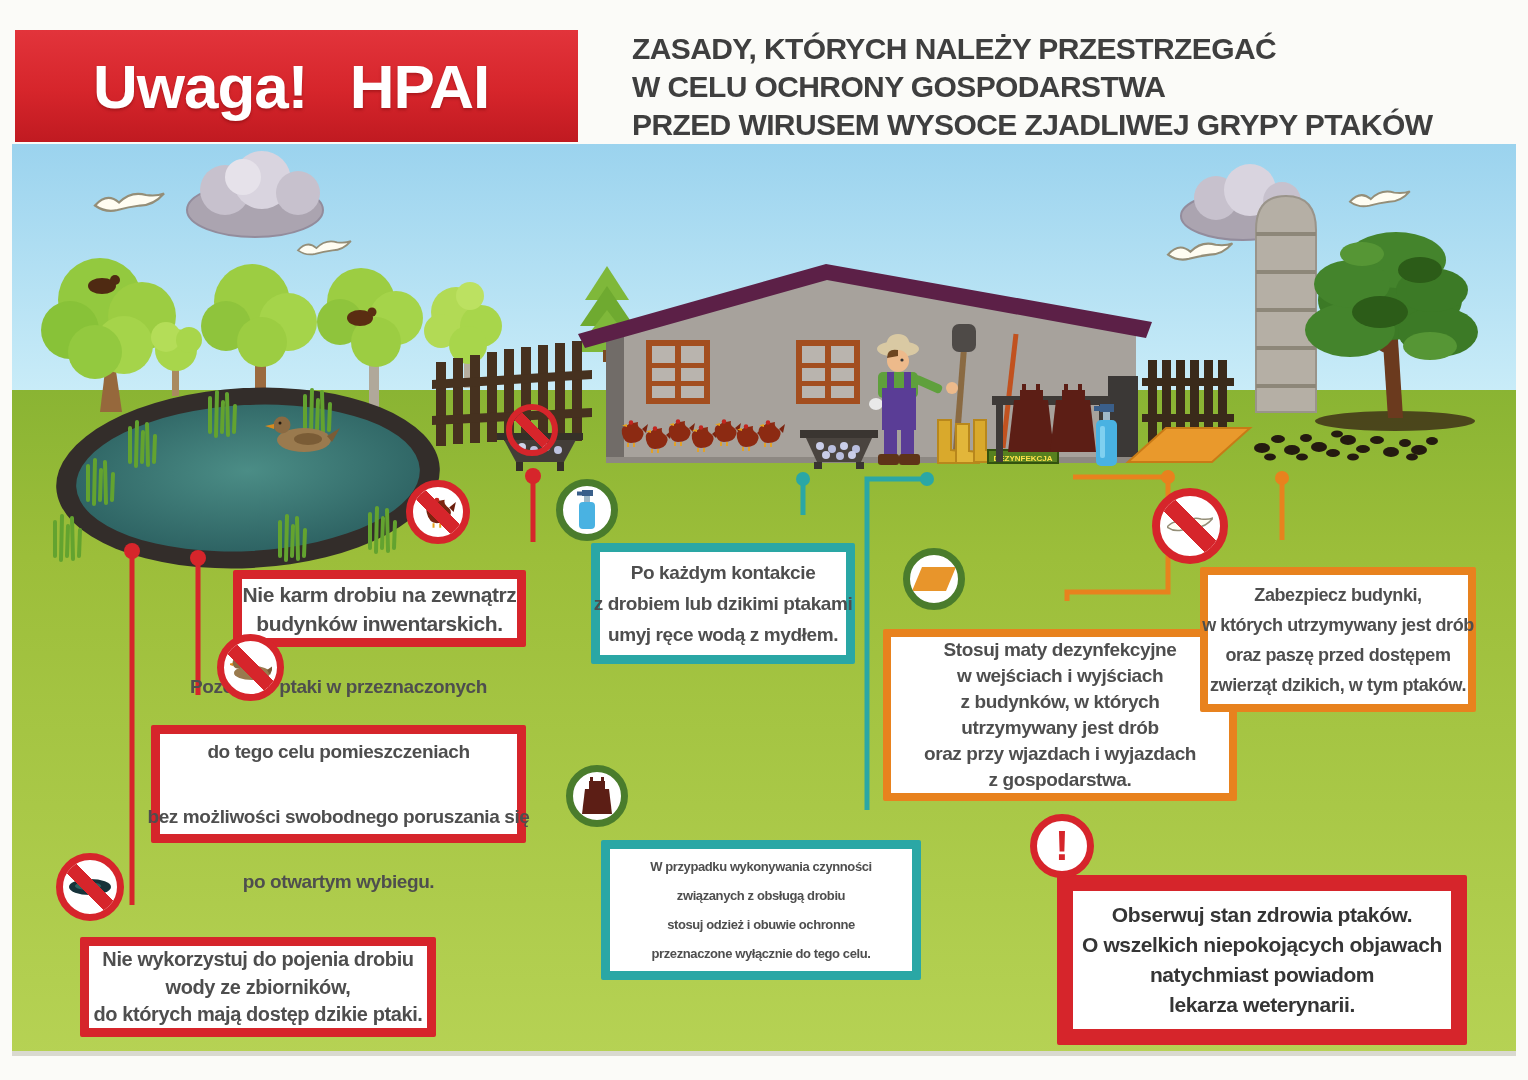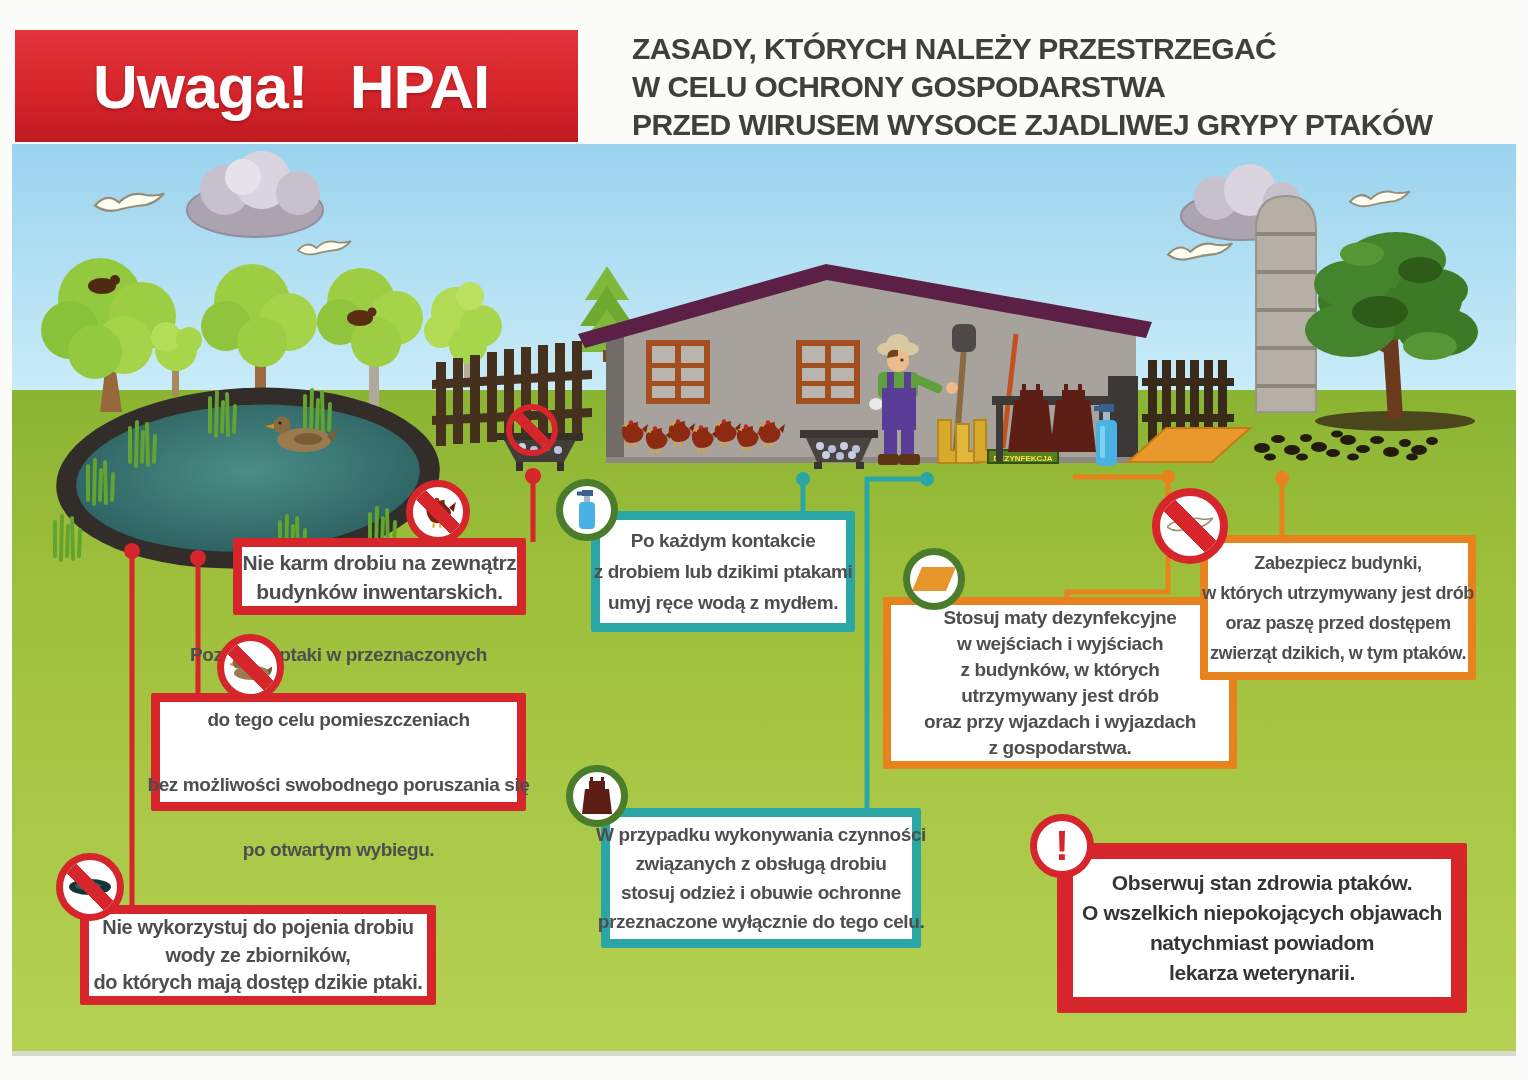--- a/index.html
+++ b/index.html
@@ -13,29 +13,29 @@
   .badge{position:absolute;left:15px;top:30px;width:563px;height:112px;
          background:linear-gradient(180deg,#e2343b 0%,#d6252b 55%,#c01a21 100%);
          display:flex;align-items:center;padding-left:78px;box-sizing:border-box;}
   .badge span{color:#fff;font-size:62px;font-weight:700;word-spacing:26px;letter-spacing:-1px;
          text-shadow:0 2px 3px rgba(90,0,0,.35);}
   .title{position:absolute;left:632px;top:30px;width:880px;color:#3f3f3f;
          font-size:30px;font-weight:700;line-height:38px;letter-spacing:-0.6px;}
   
   .callout{position:absolute;background:#fff;box-sizing:border-box;z-index:5;
            display:flex;flex-direction:column;justify-content:center;align-items:center;
-           text-align:center;color:var(--txt);font-weight:700;border-radius:2px;}
+           text-align:center;color:var(--txt);font-weight:700;border-radius:2px;margin-top:32px;}
   .cl{white-space:nowrap;letter-spacing:-0.4px;}
   .c1{left:233px;top:538px;width:293px;height:77px;border:9px solid var(--red);font-size:21px;line-height:29px;justify-content:center;}
   .c2{left:591px;top:511px;width:264px;height:121px;border:9px solid var(--teal);font-size:19px;line-height:31px;}
   .c3{left:883px;top:597px;width:354px;height:172px;border:8px solid var(--orange);font-size:19px;line-height:26px;}
   .c4{left:1200px;top:535px;width:276px;height:145px;border:8px solid var(--orange);font-size:18px;line-height:30px;}
   .c5{left:151px;top:693px;width:375px;height:118px;border:9px solid var(--red);font-size:19px;line-height:25px;gap:40px;}
   .c6{left:80px;top:905px;width:356px;height:100px;border:9px solid var(--red);font-size:20px;line-height:27px;justify-content:space-between;}
-  .c7{left:601px;top:808px;width:320px;height:140px;border:9px solid var(--teal);font-size:19px;line-height:29px;}
+  .c7{left:601px;top:808px;width:320px;height:140px;border:9px solid var(--teal);font-size:13px;line-height:29px;}
   .c8{left:1057px;top:843px;width:410px;height:170px;border:16px solid var(--red);
       font-size:21px;line-height:30px;color:var(--txt-dark);}
   
   .sign{position:absolute;border-radius:50%;box-sizing:border-box;overflow:hidden;z-index:6;
         display:flex;align-items:center;justify-content:center;}
   .prohibit{border:7px solid var(--red);background:#fff;}
   .prohibit.clear{background:transparent;}
   .prohibit .slash{position:absolute;inset:-8%;
         background:linear-gradient(45deg,transparent 42%,var(--red) 42%,var(--red) 58%,transparent 58%);}
   .permit{border:7px solid var(--ring-green);background:#fff;}

